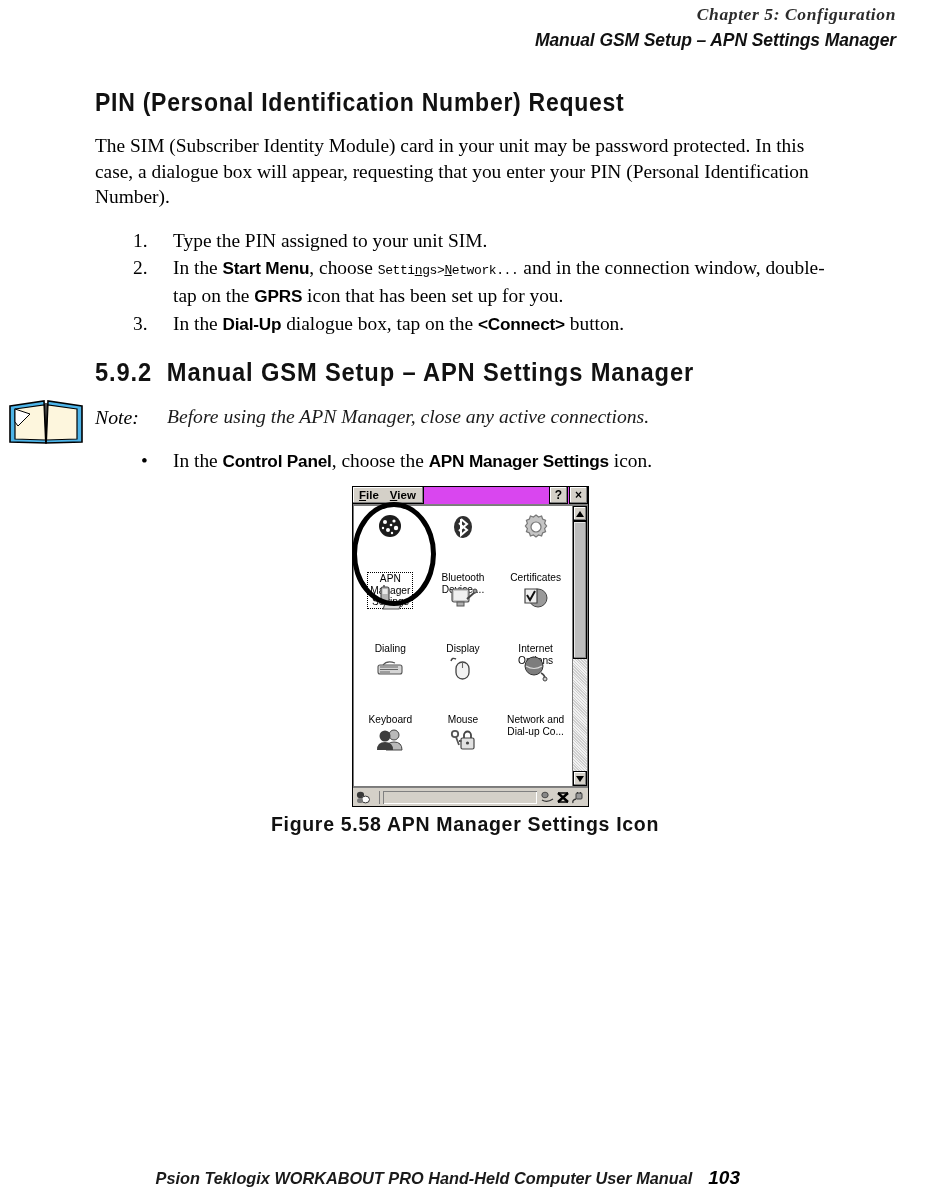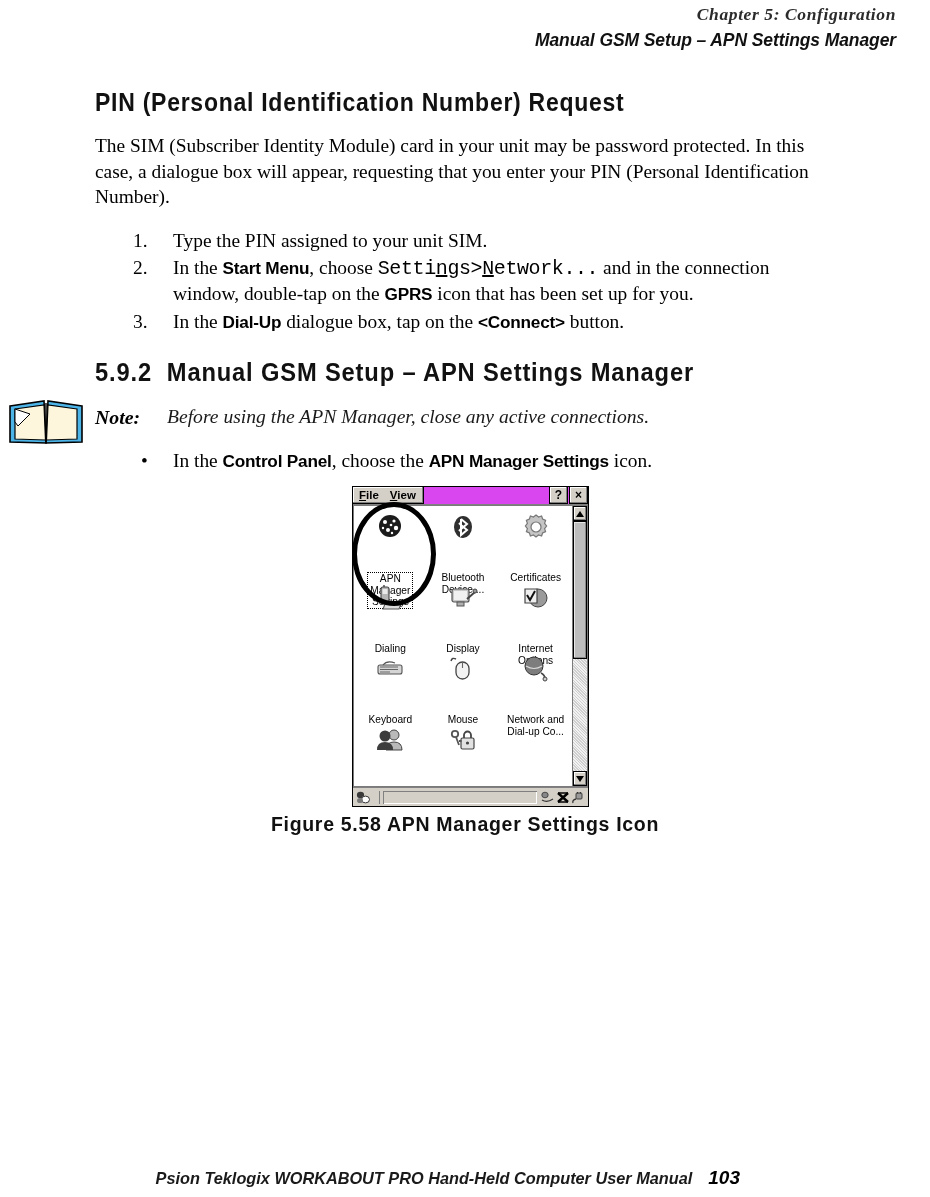--- a/index.html
+++ b/index.html
@@ -65,41 +65,41 @@
   .para.p1 { top: 133px; }
 
   
   .numlist { position: absolute; top: 228px; left: 38px; width: 700px; }
   .numrow { display: flex; font-size: 19.4px; line-height: 25.5px; margin-bottom: 1px; }
   .numrow .num { width: 40px; flex: 0 0 40px; }
   .numrow .txt { flex: 1 1 auto; }
 
   .ui { font-family: "Liberation Sans", sans-serif; font-weight: bold;
         font-size: 17.2px; letter-spacing: -0.2px; }
-  .mono { font-family: "Liberation Mono", monospace; font-size: 20px; letter-spacing: -0.4px; }
+  .mono { font-family: "Liberation Mono", monospace; font-size: 13px; letter-spacing: -0.4px; }
   .uline { text-decoration: underline; }
 
   
   .h-section {
     position: absolute;
     top: 358px; left: 0;
     font-family: "Liberation Sans", sans-serif;
     font-weight: bold;
     font-size: 25.5px;
     letter-spacing: 0.9px;
     color: #111;
     transform: scaleX(0.93);
     transform-origin: left center;
     white-space: nowrap;
   }
 
   
   .note-row { position: absolute; top: 406px; left: 0; display: flex; }
   .note-label {
-    font-weight: bold; font-style: italic; font-size: 19.8px;
+    font-weight: normal; font-style: italic; font-size: 19.8px;
     width: 72px; flex: 0 0 72px;
   }
   .note-text { font-style: italic; font-size: 19.6px; color: #1a1a1a; }
 
   .book-icon { position: absolute; left: 6px; top: 398px; }
 
   
   .bullet-row { position: absolute; top: 448px; left: 38px; display: flex;
                 font-size: 19.4px; line-height: 25.5px; }
   .bullet-row .bul { width: 40px; flex: 0 0 40px; text-align: left; padding-left: 8px;}

